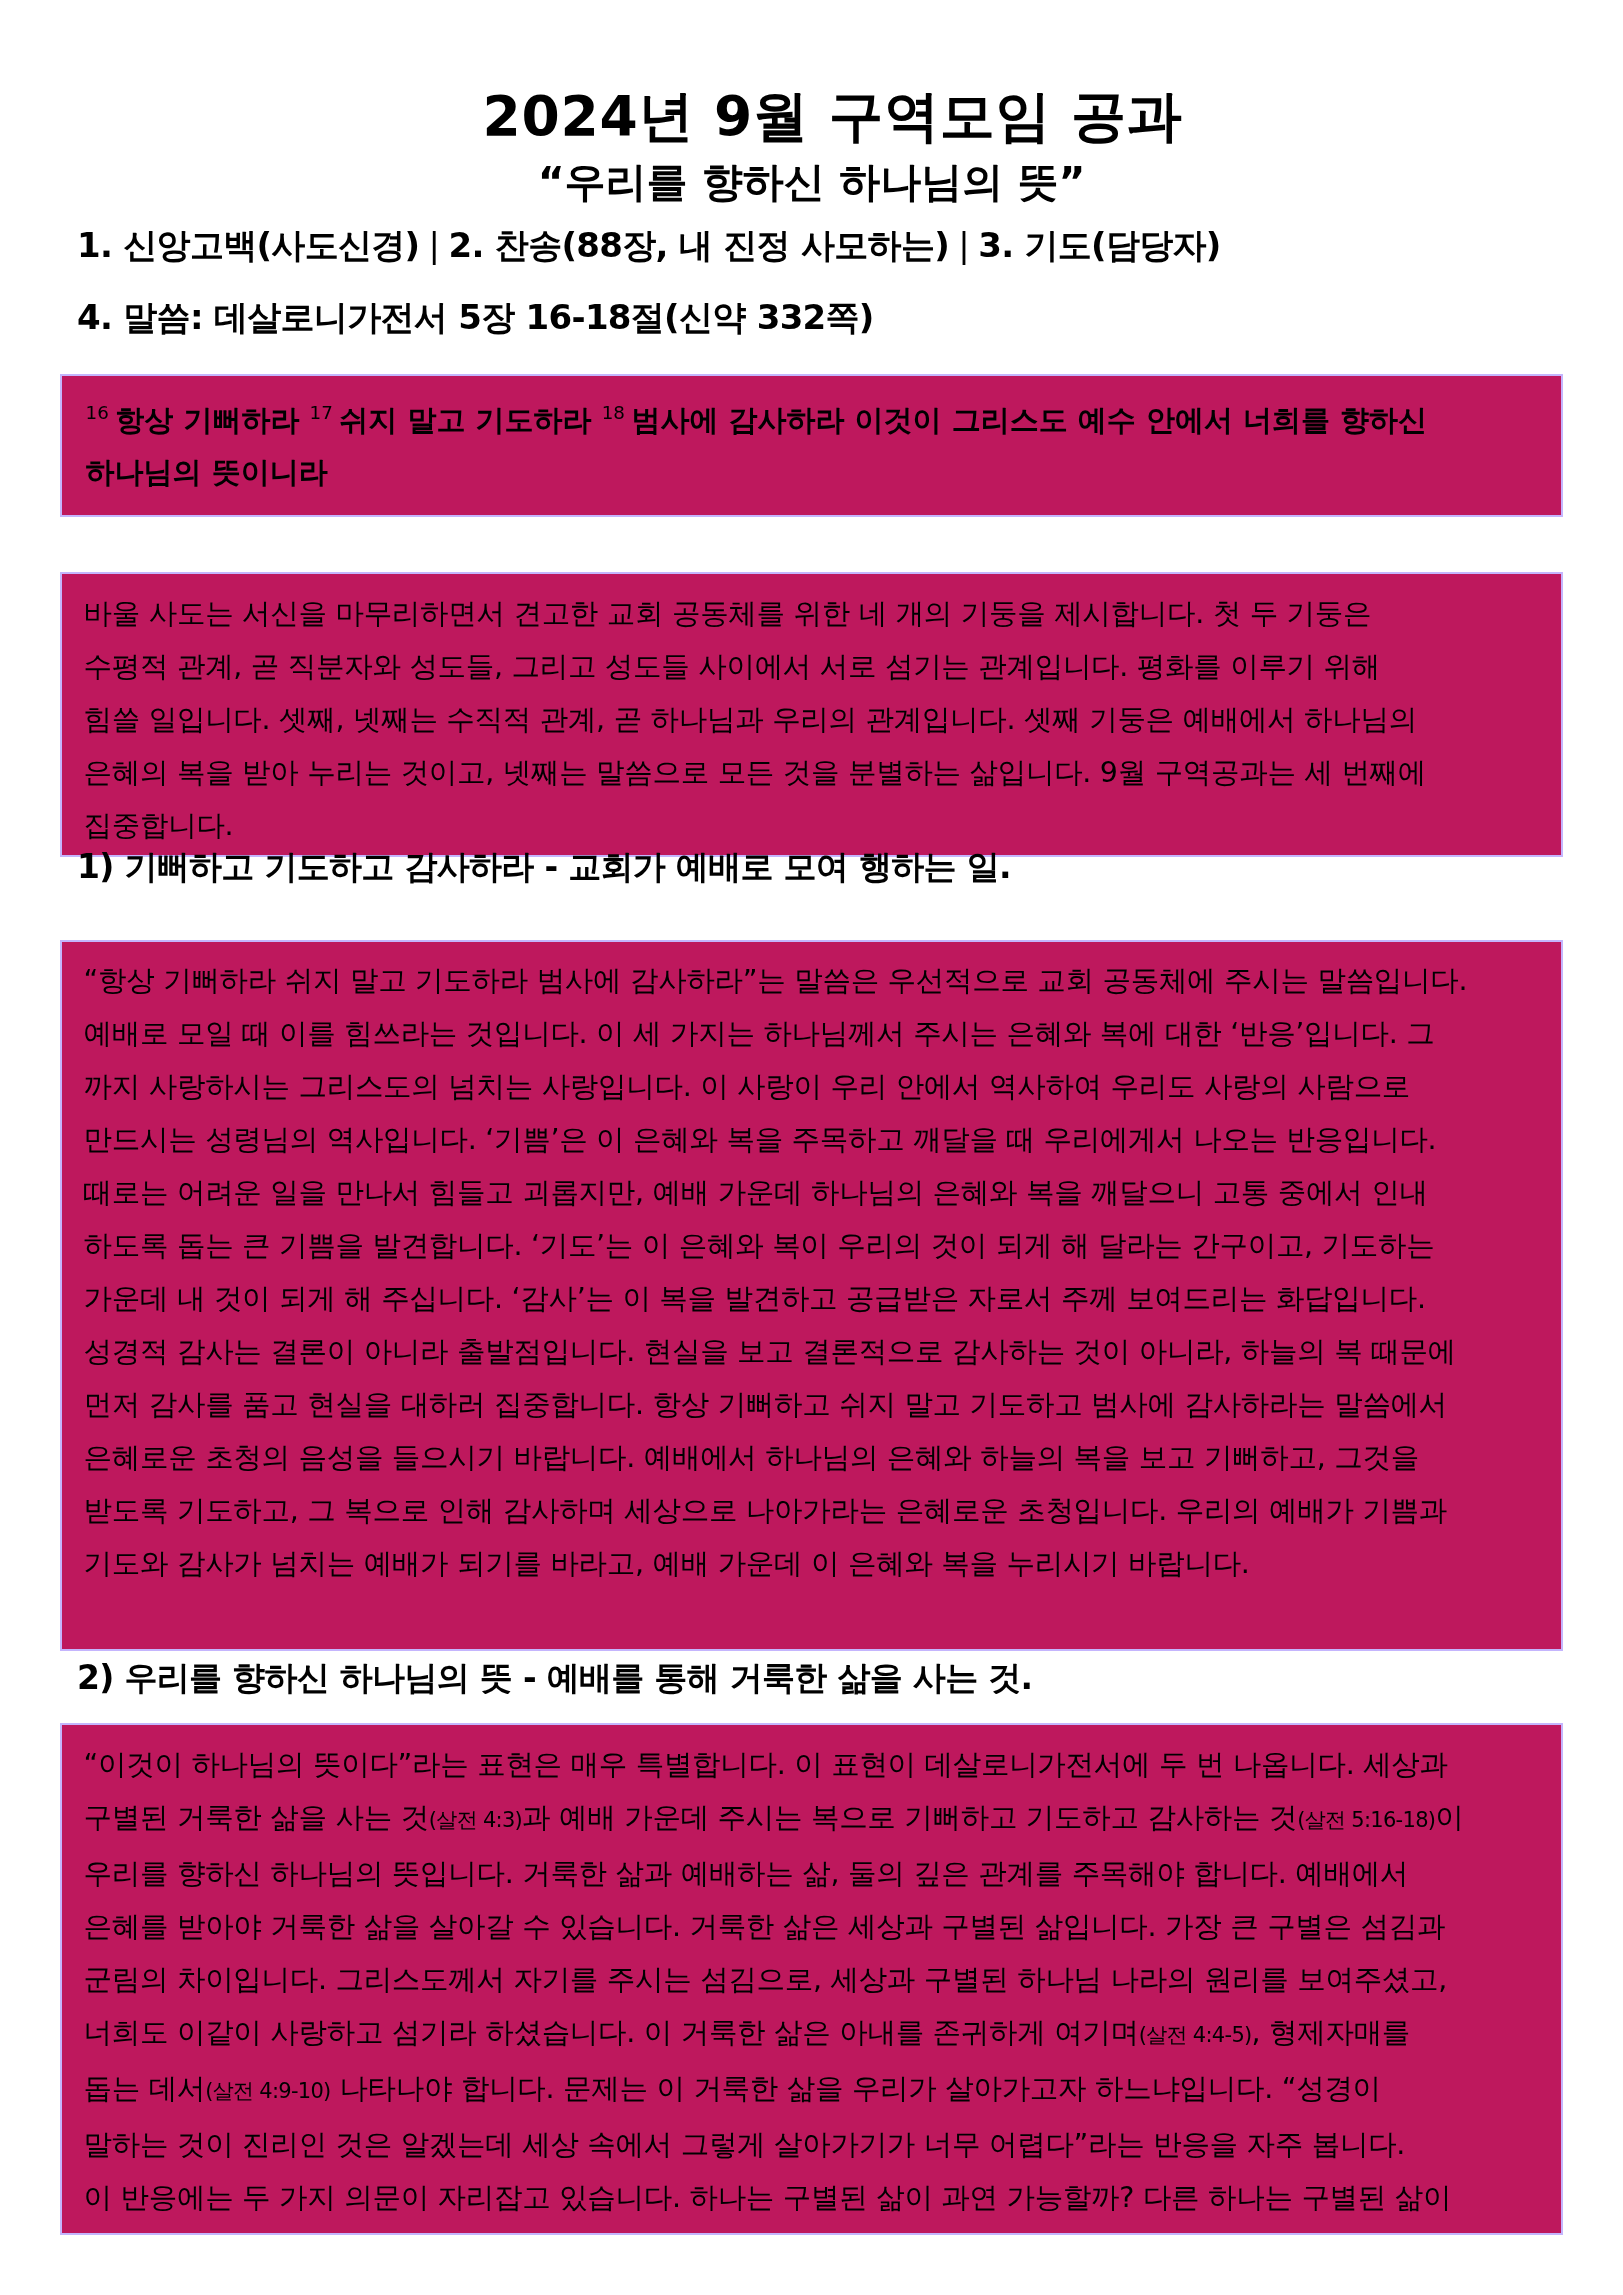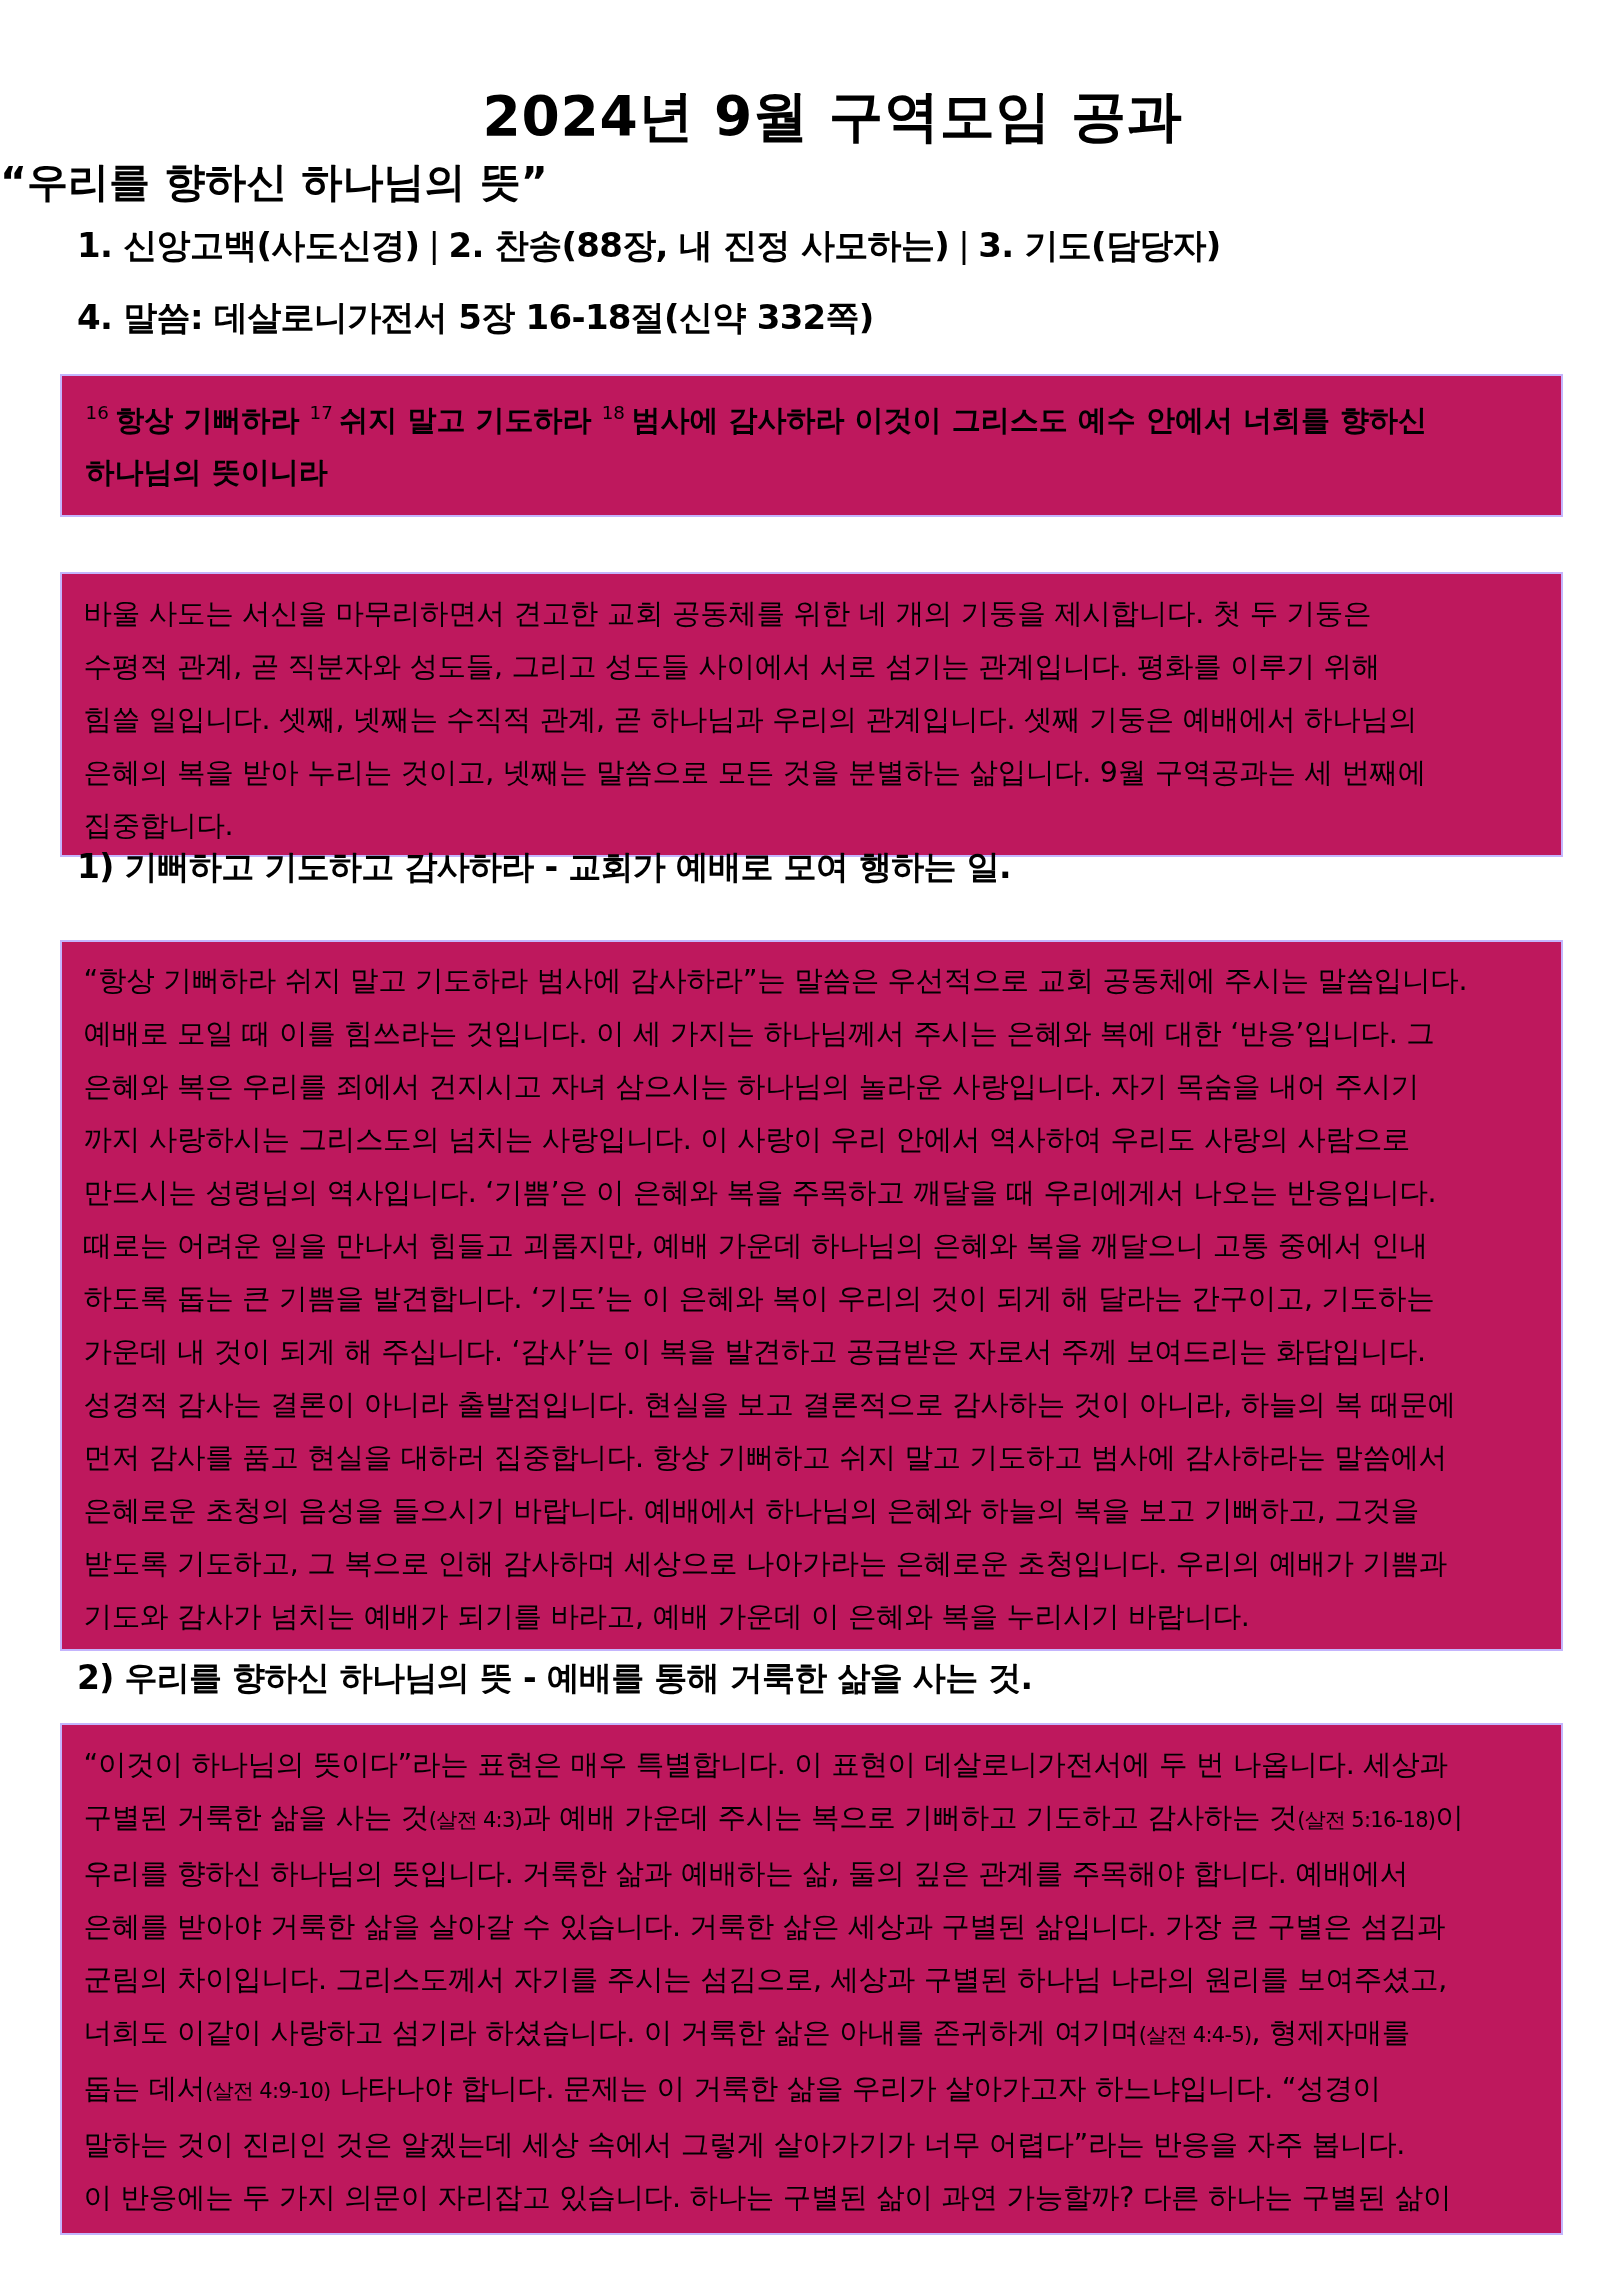--- a/index.html
+++ b/index.html
@@ -5,21 +5,21 @@
   html, body { margin: 0; padding: 0; background: #ffffff; }
   body {
     width: 1623px; height: 2295px; position: relative; overflow: hidden;
     font-family: "DejaVu Sans", "Liberation Sans", sans-serif; color: #000;
   }
   .title {
     position: absolute; left: 0; width: 1623px; top: 77px; text-align: center;
     font-size: 55px; font-weight: bold; letter-spacing: 0.7px; line-height: 79px; margin-left: 21px;
   }
   .subtitle {
-    position: absolute; left: 0; width: 1623px; top: 156px; text-align: left;
+    position: absolute; left: 0; width: 1623px; top: 156px; text-align: center;
     font-size: 41px; font-weight: bold; line-height: 52px;
   }
   .order {
     position: absolute; left: 77px; top: 219px; font-size: 34px; font-weight: bold;
     line-height: 52px; white-space: nowrap; letter-spacing: -0.7px;
   }
   .order .sep { font-weight: normal; margin: 0 9.2px; }
   .scripture {
     position: absolute; left: 77px; top: 291px; font-size: 34px; font-weight: bold;
     line-height: 52px; white-space: nowrap; letter-spacing: -0.7px;
@@ -77,21 +77,20 @@
     <span class="line">집중합니다.</span>
   </div>
 </div>
 
 <div class="section-heading h1">1)  기뻐하고 기도하고 감사하라 - 교회가 예배로 모여 행하는 일.</div>
 
 <div class="box sec1-box">
   <div class="body-text">
     <span class="line">“항상 기뻐하라 쉬지 말고 기도하라 범사에 감사하라”는 말씀은 우선적으로 교회 공동체에 주시는 말씀입니다.</span>
     <span class="line">예배로 모일 때 이를 힘쓰라는 것입니다. 이 세 가지는 하나님께서 주시는 은혜와 복에 대한 ‘반응’입니다. 그</span>
-    <span class="line">은혜와 복은 우리를 죄에서 건지시고 자녀 삼으시는 하나님의 놀라운 사랑입니다. 자기 목숨을 내어 주시기</span>
     <span class="line">까지 사랑하시는 그리스도의 넘치는 사랑입니다. 이 사랑이 우리 안에서 역사하여 우리도 사랑의 사람으로</span>
     <span class="line">만드시는 성령님의 역사입니다. ‘기쁨’은 이 은혜와 복을 주목하고 깨달을 때 우리에게서 나오는 반응입니다.</span>
     <span class="line">때로는 어려운 일을 만나서 힘들고 괴롭지만, 예배 가운데 하나님의 은혜와 복을 깨달으니 고통 중에서 인내</span>
     <span class="line">하도록 돕는 큰 기쁨을 발견합니다. ‘기도’는 이 은혜와 복이 우리의 것이 되게 해 달라는 간구이고, 기도하는</span>
     <span class="line">가운데 내 것이 되게 해 주십니다. ‘감사’는 이 복을 발견하고 공급받은 자로서 주께 보여드리는 화답입니다.</span>
     <span class="line">성경적 감사는 결론이 아니라 출발점입니다. 현실을 보고 결론적으로 감사하는 것이 아니라, 하늘의 복 때문에</span>
     <span class="line">먼저 감사를 품고 현실을 대하러 집중합니다. 항상 기뻐하고 쉬지 말고 기도하고 범사에 감사하라는 말씀에서</span>
     <span class="line">은혜로운 초청의 음성을 들으시기 바랍니다. 예배에서 하나님의 은혜와 하늘의 복을 보고 기뻐하고, 그것을</span>
     <span class="line">받도록 기도하고, 그 복으로 인해 감사하며 세상으로 나아가라는 은혜로운 초청입니다. 우리의 예배가 기쁨과</span>
     <span class="line">기도와 감사가 넘치는 예배가 되기를 바라고, 예배 가운데 이 은혜와 복을 누리시기 바랍니다.</span>

